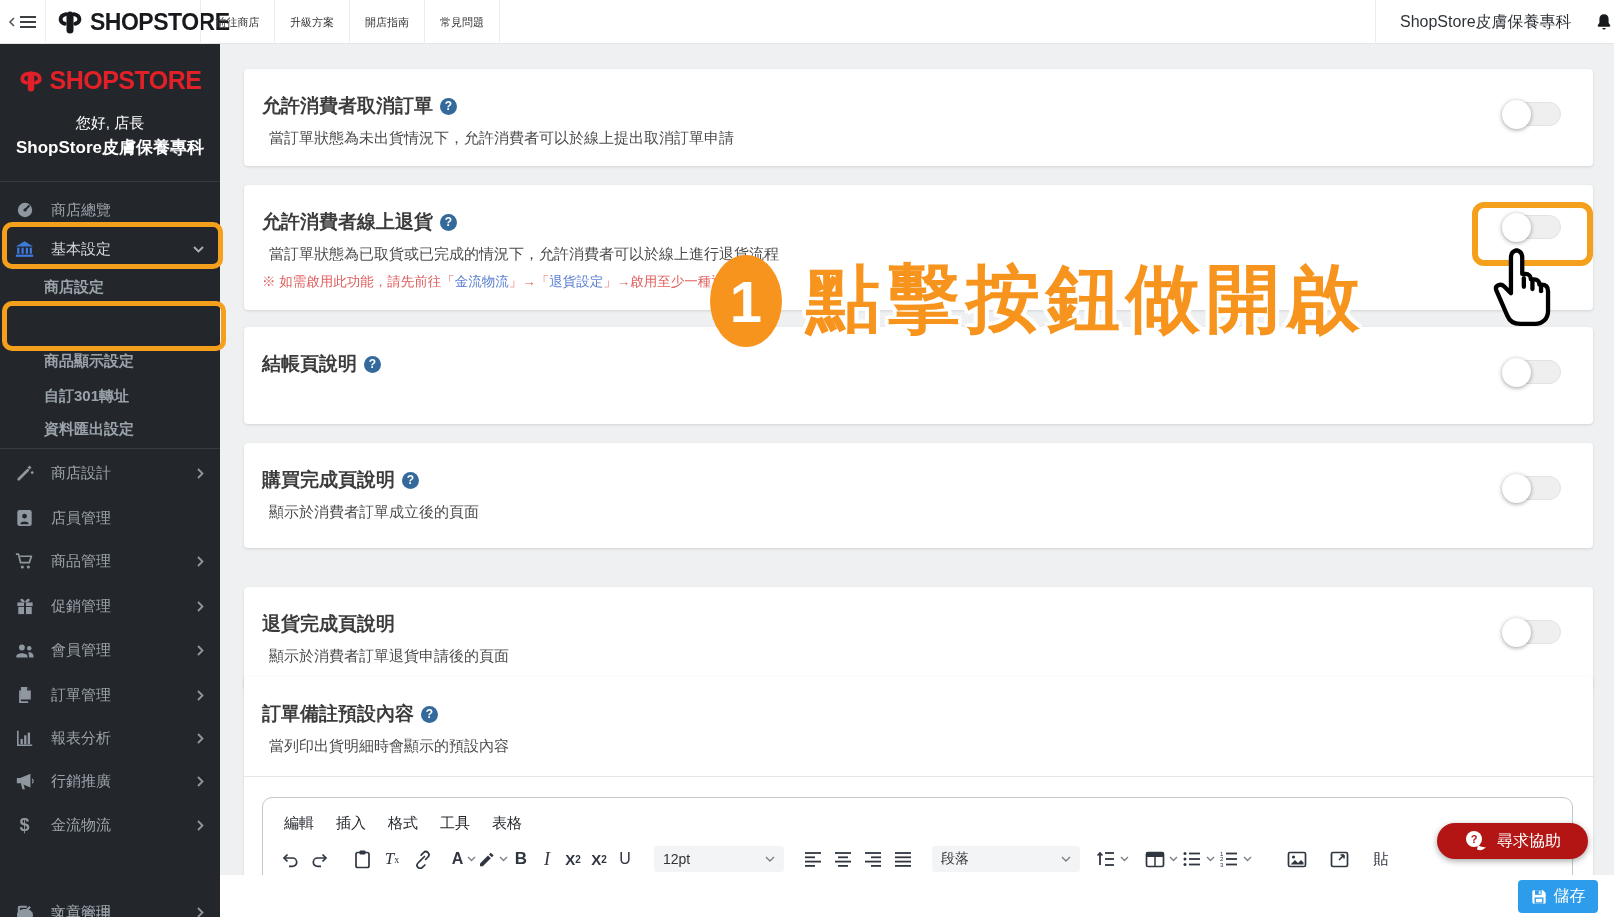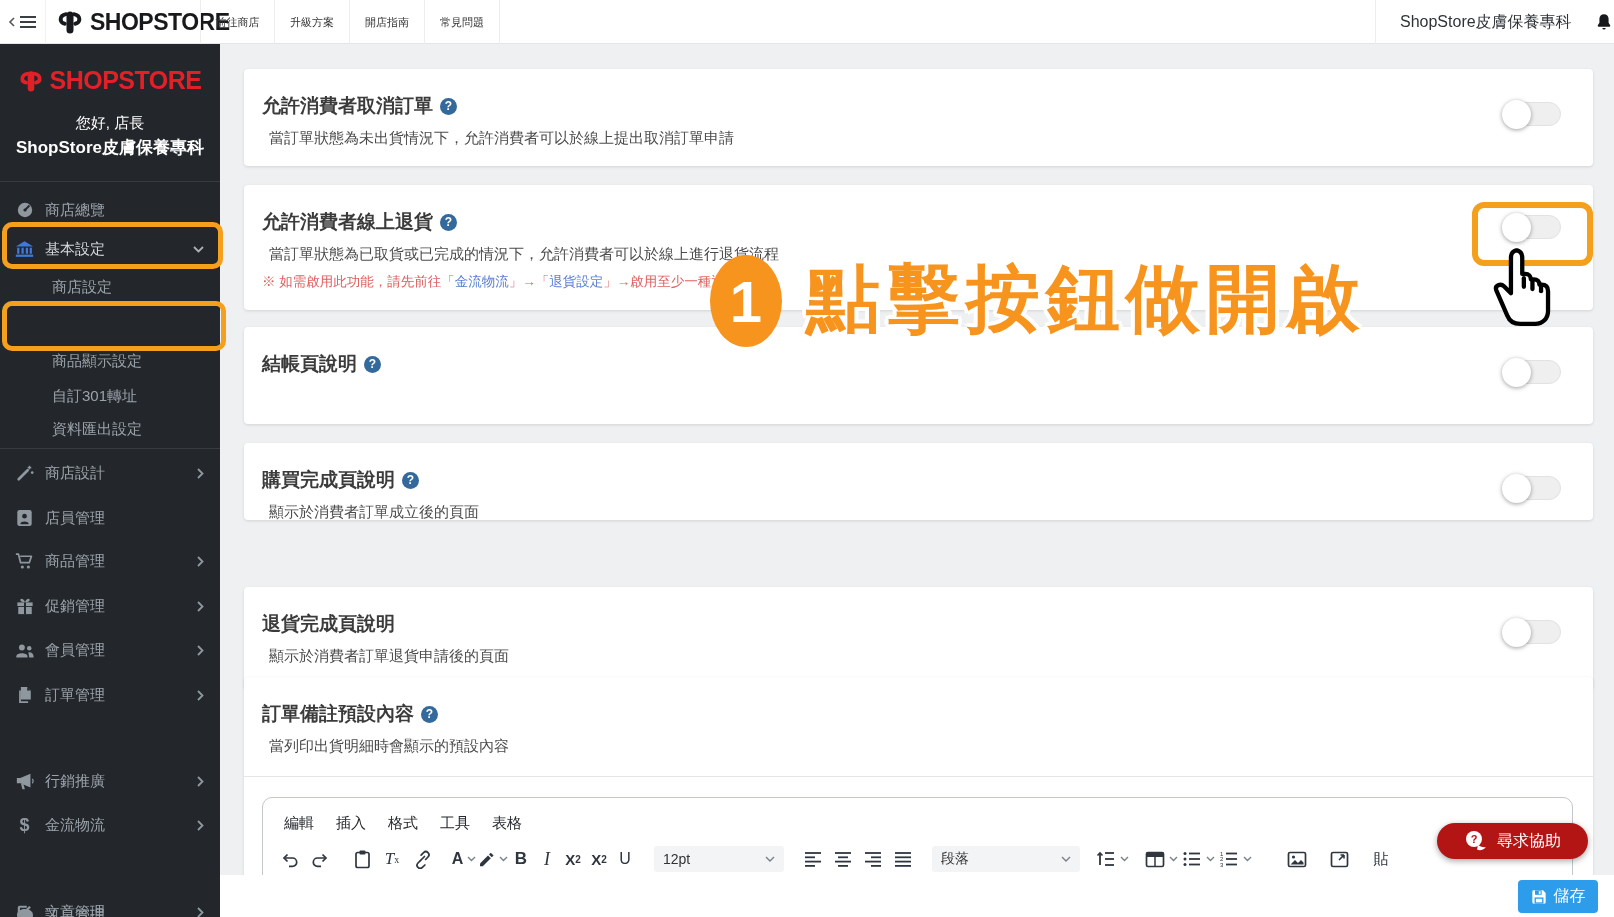--- a/index.html
+++ b/index.html
@@ -33,26 +33,26 @@
     background:#23272c; z-index:80; overflow:visible; }
   .sb-brand { position:absolute; left:0; top:22px; width:220px; display:flex;
     align-items:center; justify-content:center; gap:5px; }
   .sb-brand-text { font-size:25px; font-weight:bold; letter-spacing:-0.5px; color:#e22028; }
   .sb-greet { position:absolute; left:0; top:70px; width:220px; text-align:center;
     color:#fff; font-size:15px; }
   .sb-store { position:absolute; left:0; top:92px; width:220px; text-align:center;
     color:#fff; font-size:17px; font-weight:bold; }
   .sb-div { position:absolute; left:0; width:220px; border-top:1px solid #363c42; }
   .nav-item { position:absolute; left:0; width:220px; height:40px; display:flex;
-    align-items:center; padding-left:15px; gap:11px; color:#9aa2aa; font-size:15px; cursor:pointer; }
+    align-items:center; padding-left:15px; gap:17px; color:#9aa2aa; font-size:15px; cursor:pointer; }
   .nav-item .lbl { flex:0 0 auto; }
   .nav-icon { width:19px; height:19px; display:flex; align-items:center; justify-content:center; }
   .nav-chevron { position:absolute; right:16px; }
-  .sub-item { position:absolute; left:12px; width:220px; height:34px; display:flex;
-    align-items:center; padding-left:40px; color:#9aa2aa; font-size:15px; cursor:pointer; }
+  .sub-item { position:absolute; left:4px; width:220px; height:34px; display:flex;
+    align-items:center; padding-left:40px; color:#9aa2aa; font-size:15px; cursor:pointer;font-weight:bold; }
   .sub-active { background:#0f1114; color:#fff; height:43px; }
   .hl-box { position:absolute; border:5px solid #f5a01d; border-radius:10px; z-index:90; pointer-events:none; }
 
   
   .main { position:absolute; left:220px; top:44px; width:1394px; height:873px; background:#eef0f1; }
   .card { position:absolute; left:24px; width:1349px; background:#fff; border-radius:4px;
     box-shadow:0 1px 3px rgba(0,0,0,0.12); padding:24px 18px; }
   .card-title { display:flex; align-items:center; gap:7px; font-size:19px; font-weight:bold; color:#3b3b3b; }
   .help-dot { width:17px; height:17px; border-radius:50%; background:#34699b; color:#fff;
     font-size:12px; font-weight:bold; display:flex; align-items:center; justify-content:center; cursor:pointer; }
@@ -308,20 +308,38 @@
         </svg>
     </span>
     <span class="lbl">訂單管理</span>
     <span class="nav-chevron">
       <svg width="7" height="11" viewBox="0 0 7 11">
           <polyline points="1,1 5.5,5.5 1,10" fill="none" stroke="#8f979f" stroke-width="1.8"></polyline>
         </svg>
     </span>
   </div>
 
+  <div class="nav-item" style="top:674px">
+    <span class="nav-icon">
+      <svg width="18" height="18" viewBox="0 0 20 20">
+          <path d="M2 2 v16 h16" fill="none" stroke="#8f979f" stroke-width="1.8"></path>
+          <g fill="#8f979f">
+            <rect x="5" y="11" width="2.6" height="6"></rect>
+            <rect x="9" y="7" width="2.6" height="10"></rect>
+            <rect x="13" y="4" width="2.6" height="13"></rect>
+          </g>
+        </svg>
+    </span>
+    <span class="lbl">報表分析</span>
+    <span class="nav-chevron">
+      <svg width="7" height="11" viewBox="0 0 7 11">
+          <polyline points="1,1 5.5,5.5 1,10" fill="none" stroke="#8f979f" stroke-width="1.8"></polyline>
+        </svg>
+    </span>
+  </div>
 
   <div class="nav-item" style="top:717px">
     <span class="nav-icon">
       <svg width="19" height="17" viewBox="0 0 22 20">
           <path d="M18 1 L6 6 H2 v6 h4 l12 5z" fill="#8f979f"></path>
           <path d="M7 13 l1.5 6 h3 l-1.8-6z" fill="#8f979f"></path>
           <path d="M20 7 c1.5 1 1.5 4 0 5" fill="none" stroke="#8f979f" stroke-width="1.5"></path>
         </svg>
     </span>
     <span class="lbl">行銷推廣</span>
@@ -397,21 +415,21 @@
   <div class="card" style="top:283px; height:97px">
     <div class="card-title">
       <span>結帳頁說明</span>
       <span class="help-dot">?</span>
     </div>
     <div class="toggle">
         <div class="knob"></div>
       </div>
   </div>
 
-  <div class="card" style="top:399px; height:77px">
+  <div class="card" style="top:399px; height:105px">
     <div class="card-title">
       <span>購買完成頁說明</span>
       <span class="help-dot">?</span>
     </div>
     <div class="card-desc">顯示於消費者訂單成立後的頁面</div>
     <div class="toggle">
         <div class="knob"></div>
       </div>
   </div>
 

